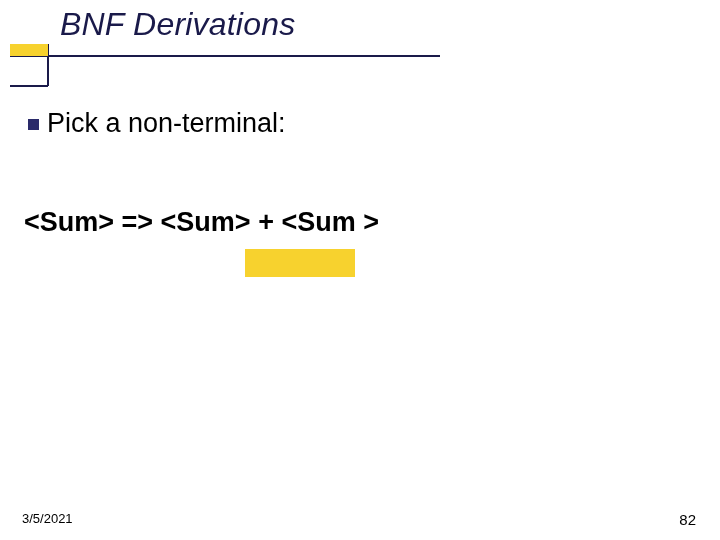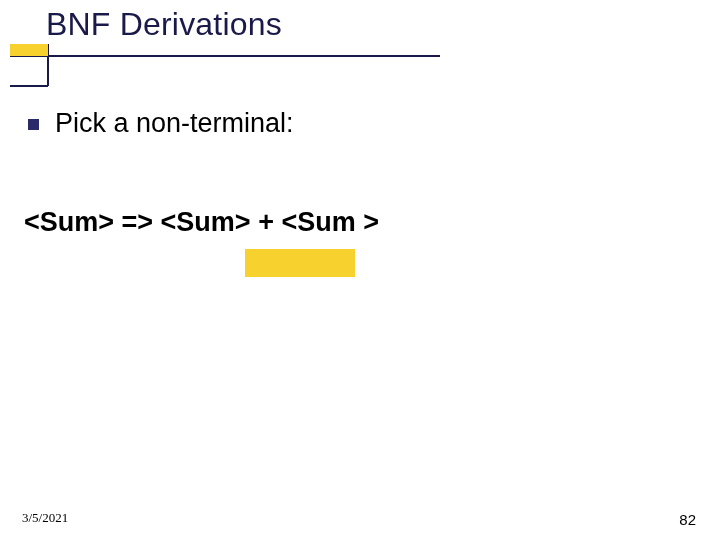--- a/index.html
+++ b/index.html
@@ -14,22 +14,23 @@
     position: relative;
   }
   .slide {
     width: 720px;
     height: 540px;
     position: relative;
     box-sizing: border-box;
   }
   .title-wrap {
     position: absolute;
-    left: 46px;
+    left: 60px;
     top: 6px;
+    font-style: italic;
   }
   .title-text {
     font-size: 32px;
     font-family: Verdana, Geneva, sans-serif;
     color: #1a1a4a;
     letter-spacing: 0.2px;
   }
   .accent-block {
     position: absolute;
     left: 10px;
@@ -65,21 +66,21 @@
     height: 0;
     border-top: 2px solid #1a1a4a;
     z-index: 1;
   }
   .bullet-row {
     position: absolute;
     left: 28px;
     top: 108px;
     display: flex;
     align-items: center;
-    gap: 16px;
+    gap: 8px;
   }
   .bullet-square {
     width: 11px;
     height: 11px;
     background: #2a2a6a;
     flex: 0 0 auto;
     margin-top: 2px;
   }
   .bullet-text {
     font-size: 27px;
@@ -107,21 +108,21 @@
     position: absolute;
     background: #f7d22e;
     z-index: 0;
   }
   .z-text { position: relative; z-index: 2; }
   .footer-date {
     position: absolute;
     left: 22px;
     bottom: 14px;
     font-size: 13px;
-    font-family: Liberation Serif, serif;
+    font-family: Liberation Sans, sans-serif;
     color: #000;
   }
   .footer-page {
     position: absolute;
     right: 24px;
     bottom: 12px;
     font-size: 15px;
     font-family: Arial, sans-serif;
     color: #000;
   }

